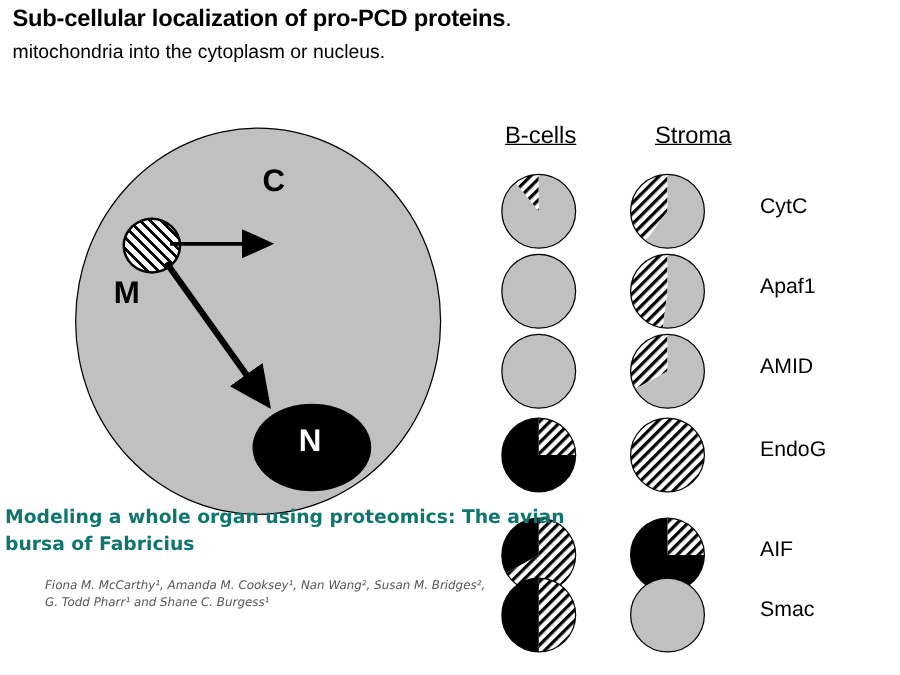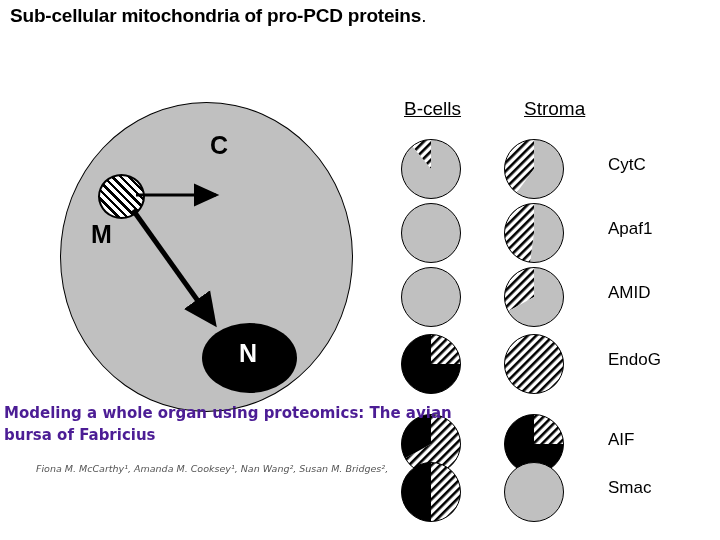--- a/index.html
+++ b/index.html
@@ -160,39 +160,40 @@
     left: 4px;
     top: 402px;
     width: 380px;
     color: #3f3f3f;
   }
   #article-title {
     font-family: "DejaVu Sans", sans-serif;
     font-size: 15px;
     font-weight: bold;
     line-height: 22px;
-    color: #4c1d95;
+    color: #0f766e;
   }
   #article-title div { white-space: nowrap; }
   #article-authors {
     margin-top: 16px;
     font-family: "DejaVu Sans", sans-serif;
     font-style: italic;
     font-size: 9.5px;
     line-height: 14px;
     color: #555555;
   }
   #article-authors div { white-space: nowrap; margin-left: 32px; }
 </style>
 </head>
 <body>
 
 <div id="slide-heading">
-  <div id="slide-title"><span>Sub-cellular mitochondria of pro-PCD proteins</span><span class="title-period">.</span></div>
+  <div id="slide-title"><span>Sub-cellular localization of pro-PCD proteins</span><span class="title-period">.</span></div>
   <div id="slide-subtitle">
+    <div>mitochondria into the cytoplasm or nucleus.</div>
   </div>
 </div>
 
 <div id="cell-diagram">
   <div id="cytoplasm-circle"></div>
   <div id="cytoplasm-label">C</div>
   <div id="mitochondrion-shape"></div>
   <div id="mitochondrion-label">M</div>
   <div id="nucleus-shape"></div>
   <div id="nucleus-label">N</div>
@@ -387,14 +388,15 @@
     </div>
 </div>
 
 <div id="article-block">
   <div id="article-title">
     <div>Modeling a whole organ using proteomics: The avian</div>
     <div>bursa of Fabricius</div>
   </div>
   <div id="article-authors">
     <div>Fiona M. McCarthy¹, Amanda M. Cooksey¹, Nan Wang², Susan M. Bridges²,</div>
+    <div>G. Todd Pharr¹ and Shane C. Burgess¹</div>
   </div>
 </div>
 
 </body></html>

